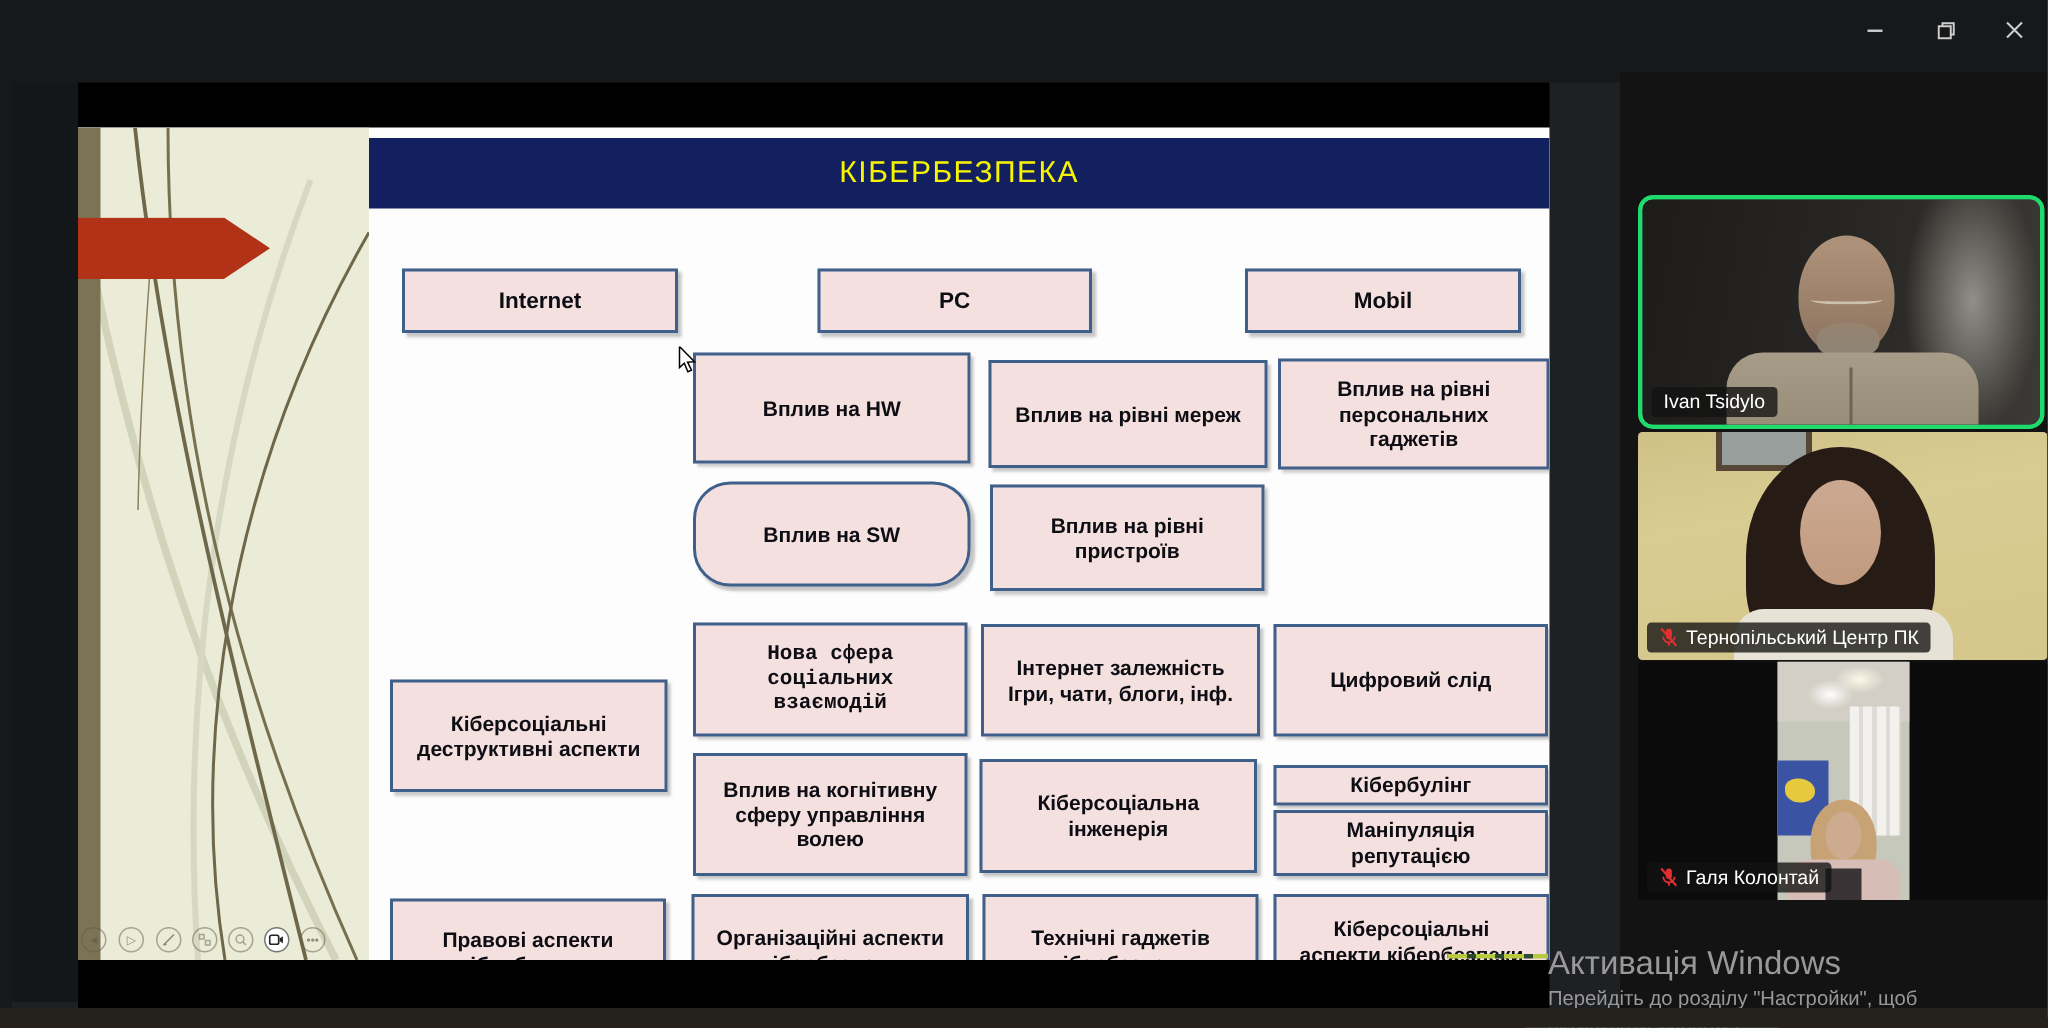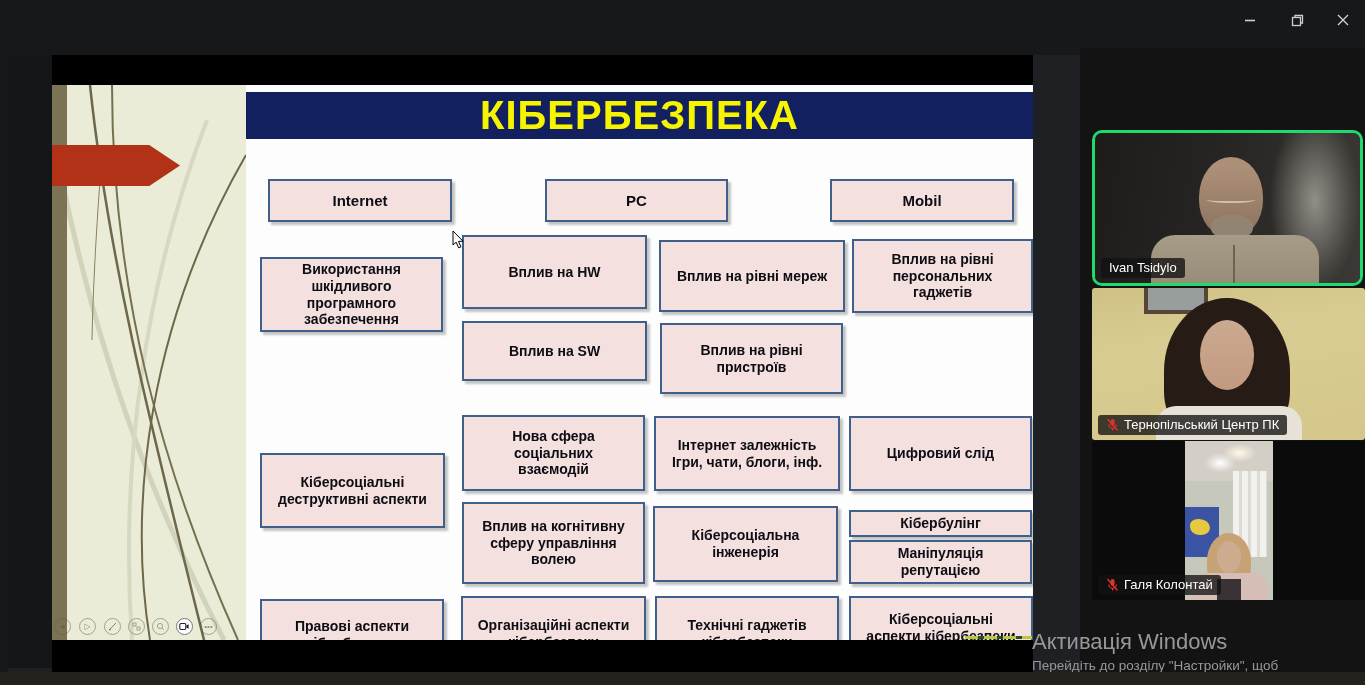--- a/index.html
+++ b/index.html
@@ -21,21 +21,21 @@
   #ppt-stage { left:52px; top:55px; width:981px; height:617px; background:#000; }
 
   
   #slide { left:52px; top:85px; width:981px; height:555px; background:#fdfdfd; overflow:hidden; }
   #cream-panel { left:0; top:0; width:194px; height:555px; background:#eaecd8; }
   #olive-stripe { left:0; top:0; width:15px; height:555px; background:#7c7355; }
   #red-arrow { left:0; top:60px; width:128px; height:41px; background:#b23217;
                clip-path:polygon(0 0,76% 0,100% 50%,76% 100%,0 100%); }
   #banner { left:194px; top:7px; width:787px; height:47px; background:#12205f;
             display:flex; align-items:center; justify-content:center; }
-  #banner .title { color:#f7f400; font-weight:bold; font-size:40px; letter-spacing:1px; }
+  #banner .title { color:#f7f400; font-weight:normal; font-size:20px; letter-spacing:1px; }
 
   .hdr-box, .p-box { background:#f5e0e0; border:2px solid #40608c;
                      box-shadow:2.5px 2.5px 2px rgba(110,110,110,.4);
                      display:flex; align-items:center; justify-content:center;
                      text-align:center; color:#0d0d14; font-weight:bold;margin-top:36px; }
   .hdr-box { height:43px; top:58px; font-size:15px; }
   #hdr-internet { left:216px; width:184px; }
   #hdr-pc       { left:493px; width:183px; }
   #hdr-mobil    { left:778px; width:184px; }
   .p-box { font-size:14px; line-height:1.18; padding:2px 8px; }
@@ -158,29 +158,28 @@
     </div>
 
     <div id="banner" class="abs">
       <span class="title">КІБЕРБЕЗПЕКА</span>
     </div>
 
     <div id="hdr-internet" class="abs hdr-box">Internet</div>
     <div id="hdr-pc" class="abs hdr-box">PC</div>
     <div id="hdr-mobil" class="abs hdr-box">Mobil</div>
 
-    <div class="abs p-box" style="left:208px;top:136px;width:183px;height:75px;padding:2px 24px;">Використання шкідливого програмного забезпечення</div>
     <div class="abs p-box" style="left:410px;top:114px;width:185px;height:74px;">Вплив на HW</div>
     <div class="abs p-box" style="left:607px;top:119px;width:186px;height:72px;">Вплив на рівні мереж</div>
     <div class="abs p-box" style="left:800px;top:118px;width:181px;height:74px;padding:2px 26px;">Вплив на рівні персональних гаджетів</div>
-    <div class="abs p-box" style="left:410px;top:200px;width:185px;height:60px;">Вплив на SW</div>
+    <div class="abs p-box" style="left:410px;top:200px;width:185px;height:70px;border-radius:25px;">Вплив на SW</div>
     <div class="abs p-box" style="left:608px;top:202px;width:183px;height:71px;padding:2px 30px;">Вплив на рівні пристроїв</div>
 
     <div class="abs p-box" style="left:208px;top:332px;width:185px;height:75px;">Кіберсоціальні деструктивні аспекти</div>
-    <div class="abs p-box" style="left:410px;top:294px;width:183px;height:76px;padding:2px 20px;">Нова сфера соціальних взаємодій</div>
+    <div class="abs p-box" style="left:410px;top:294px;width:183px;height:76px;padding:2px 20px;font-family:Liberation Mono, monospace;">Нова сфера соціальних взаємодій</div>
     <div class="abs p-box" style="left:602px;top:295px;width:186px;height:75px;padding:2px 6px;">Інтернет залежність Ігри, чати, блоги, інф.</div>
     <div class="abs p-box" style="left:797px;top:295px;width:183px;height:75px;">Цифровий слід</div>
     <div class="abs p-box" style="left:410px;top:381px;width:183px;height:82px;padding:2px 16px;">Вплив на когнітивну сферу управління волею</div>
     <div class="abs p-box" style="left:797px;top:389px;width:183px;height:27px;">Кібербулінг</div>
     <div class="abs p-box" style="left:601px;top:385px;width:185px;height:76px;padding:2px 36px;">Кіберсоціальна інженерія</div>
     <div class="abs p-box" style="left:797px;top:419px;width:183px;height:44px;padding:2px 34px;">Маніпуляція репутацією</div>
 
     <div class="abs p-box" style="left:208px;top:478px;width:184px;height:72px;padding:19px 20px;">Правові аспекти кібербезпеки</div>
     <div class="abs p-box" style="left:409px;top:475px;width:185px;height:76px;padding:2px 10px;">Організаційні аспекти кібербезпеки</div>
     <div class="abs p-box" style="left:603px;top:475px;width:184px;height:76px;padding:2px 12px;">Технічні гаджетів кібербезпеки</div>

